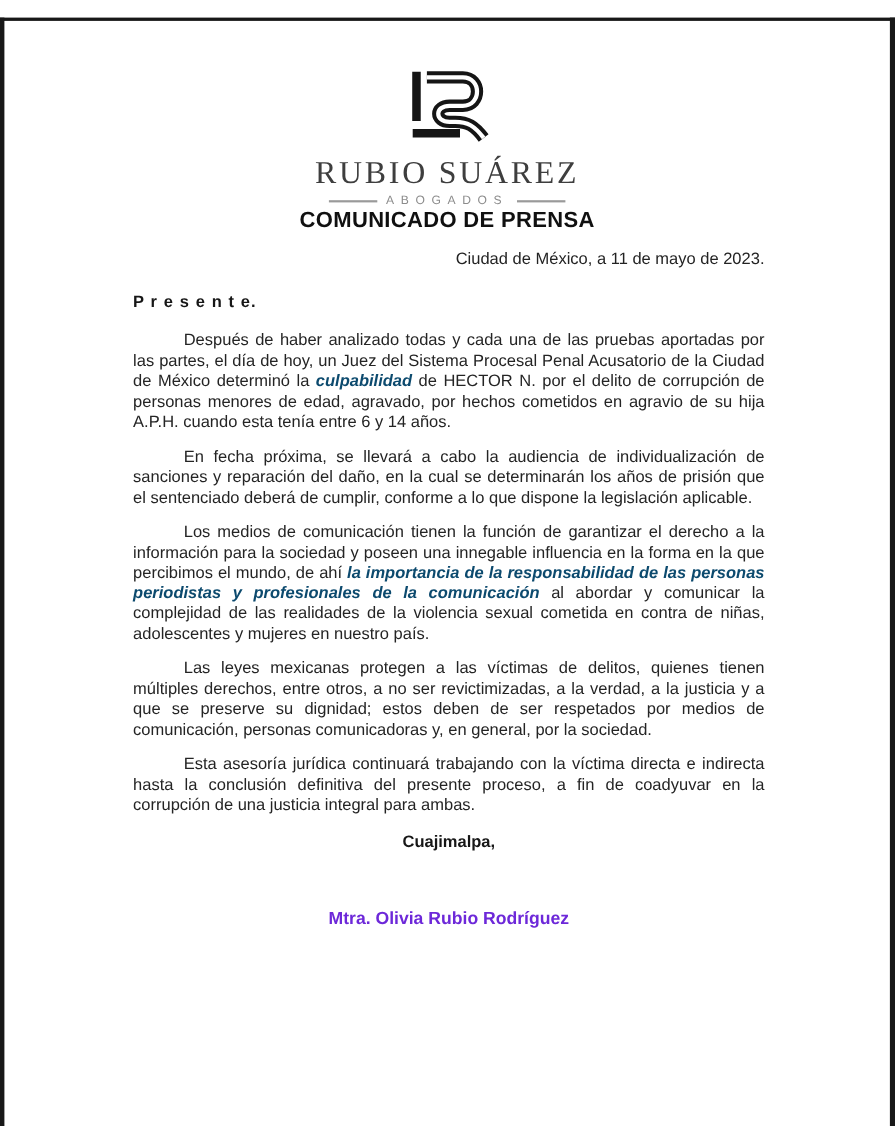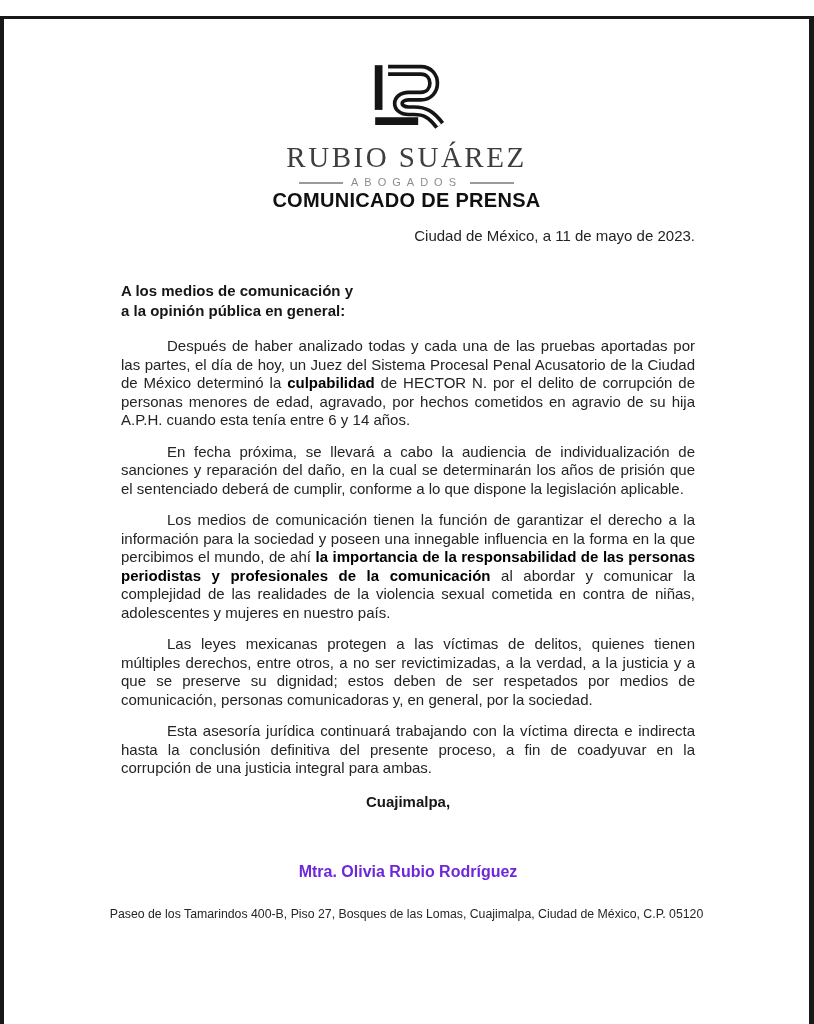--- a/index.html
+++ b/index.html
@@ -69,21 +69,21 @@
   }
   .paragraphs{margin-top:16px;}
   .para{
     margin:0 0 13px 0;
     font-size:15px;
     line-height:18.5px;
     text-align:justify;
     text-indent:46px;
     color:#242424;
   }
-  .para b{color:#000000;}
+  .para b{color:#0c4a6e;font-style:italic;}
   .farewell{
     margin-top:14px;
     text-align:center;
     font-weight:bold;
     font-size:15px;
     line-height:20px;
     color:#161616;
   }
   .signatory{
     margin-top:50px;
@@ -122,33 +122,29 @@
       <span class="rule"></span>
       <span>ABOGADOS</span>
       <span class="rule"></span>
     </div>
     <div class="doc-type">COMUNICADO DE PRENSA</div>
   </header>
 
   <div class="content">
     <div class="dateline">Ciudad de México, a 11 de mayo de 2023.</div>
 
-    <div class="addressee">
-      <div>A los medios de comunicación y</div>
-      <div>a la opinión pública en general:</div>
-    </div>
 
+    <div class="salutation">P r e s e n t e.</div>
 
     <div class="paragraphs">
         <p class="para"><span>Después de haber analizado todas y cada una de las pruebas aportadas por las partes, el día de hoy, un Juez del Sistema Procesal Penal Acusatorio de la Ciudad de México determinó la </span><b>culpabilidad</b><span> de HECTOR N. por el delito de corrupción de personas menores de edad, agravado, por hechos cometidos en agravio de su hija A.P.H. cuando esta tenía entre 6 y 14 años.</span></p>
         <p class="para"><span>En fecha próxima, se llevará a cabo la audiencia de individualización de sanciones y reparación del daño, en la cual se determinarán los años de prisión que el sentenciado deberá de cumplir, conforme a lo que dispone la legislación aplicable.</span></p>
         <p class="para"><span>Los medios de comunicación tienen la función de garantizar el derecho a la información para la sociedad y poseen una innegable influencia en la forma en la que percibimos el mundo, de ahí </span><b>la importancia de la responsabilidad de las personas periodistas y profesionales de la comunicación</b><span> al abordar y comunicar la complejidad de las realidades de la violencia sexual cometida en contra de niñas, adolescentes y mujeres en nuestro país.</span></p>
         <p class="para"><span>Las leyes mexicanas protegen a las víctimas de delitos, quienes tienen múltiples derechos, entre otros, a no ser revictimizadas, a la verdad, a la justicia y a que se preserve su dignidad; estos deben de ser respetados por medios de comunicación, personas comunicadoras y, en general, por la sociedad.</span></p>
         <p class="para"><span>Esta asesoría jurídica continuará trabajando con la víctima directa e indirecta hasta la conclusión definitiva del presente proceso, a fin de coadyuvar en la corrupción de una justicia integral para ambas.</span></p>
       </div>
 
     <div class="farewell">Cuajimalpa,</div>
     <div class="signatory">Mtra. Olivia Rubio Rodríguez</div>
   </div>
 
-  <footer class="footer">Paseo de los Tamarindos 400-B, Piso 27, Bosques de las Lomas, Cuajimalpa, Ciudad de México, C.P. 05120</footer>
 
 </div>
 
 </body></html>

